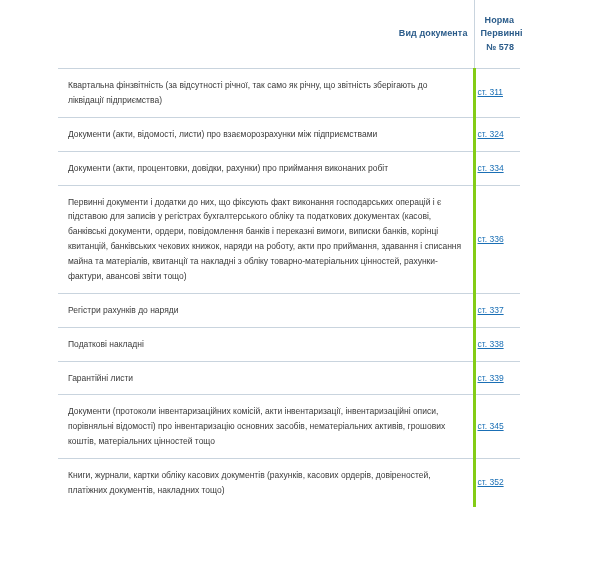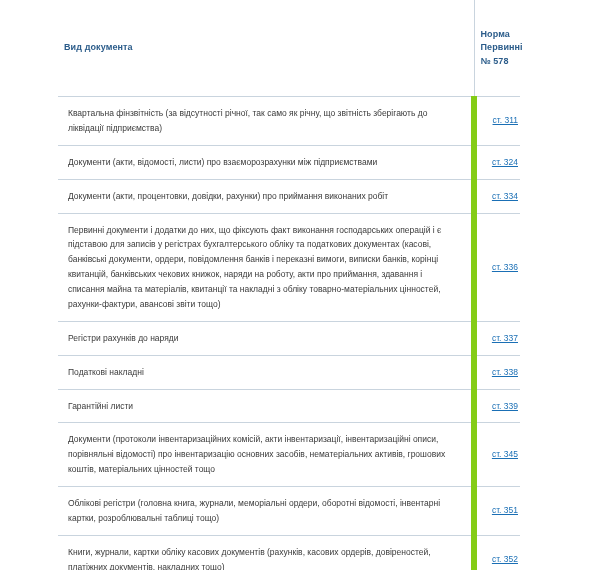--- a/index.html
+++ b/index.html
@@ -28,23 +28,23 @@
   }
   table.doc-table col.c-type { width: 416px; }
   table.doc-table col.c-norm { width: 46px; }
 
   th.head-cell {
     border: 1px solid #c9d4de;
     border-top: none;
     color: #2b5c8a;
     font-size: 9px;
     font-weight: bold;
-    text-align: left;
+    text-align: right;
     vertical-align: middle;
-    padding: 24px 6px;
+    padding: 10px 6px;
     line-height: 1.45;
     letter-spacing: 0.1px;
   }
   th.head-cell.head-type {
     height: 48px;
     border-left: none;
     border-right: none;
   }
   th.head-cell.head-norm {
     height: 48px;
@@ -57,24 +57,24 @@
     font-size: 8.5px;
     line-height: 1.75;
     vertical-align: middle;
     padding: 9px 10px 9px 10px;
     color: #3a3a3a;
   }
   td.cell.type-cell {
     text-align: left;
   }
   td.cell.norm-cell {
-    text-align: right;
+    text-align: left;
     padding-left: 2px;
     padding-right: 2px;
-    border-left: 6px solid #84cc16;
+    border-left: 3px solid #84cc16;
   }
   td.cell.norm-cell a {
     color: #1a6fb5;
     text-decoration: underline;
     font-size: 8.5px;
   }
   tbody tr:last-child td.cell {
     border-bottom: none;
   }
 </style>
@@ -124,22 +124,18 @@
       </tr>
       <tr>
         <td class="cell type-cell">Гарантійні листи</td>
         <td class="cell norm-cell"><a href="#">ст. 339</a></td>
       </tr>
       <tr>
         <td class="cell type-cell">Документи (протоколи інвентаризаційних комісій, акти інвентаризації, інвентаризаційні описи, порівняльні відомості) про інвентаризацію основних засобів, нематеріальних активів, грошових коштів, матеріальних цінностей тощо</td>
         <td class="cell norm-cell"><a href="#">ст. 345</a></td>
       </tr>
       <tr>
-        <td class="cell type-cell">Облікові регістри (головна книга, журнали, меморіальні ордери, оборотні відомості, інвентарні картки, розроблювальні таблиці тощо)</td>
-        <td class="cell norm-cell"><a href="#">ст. 351</a></td>
-      </tr>
-      <tr>
         <td class="cell type-cell">Книги, журнали, картки обліку касових документів (рахунків, касових ордерів, довіреностей, платіжних документів, накладних тощо)</td>
         <td class="cell norm-cell"><a href="#">ст. 352</a></td>
       </tr>
     </tbody>
   </table>
 </div>
 
 </body></html>

